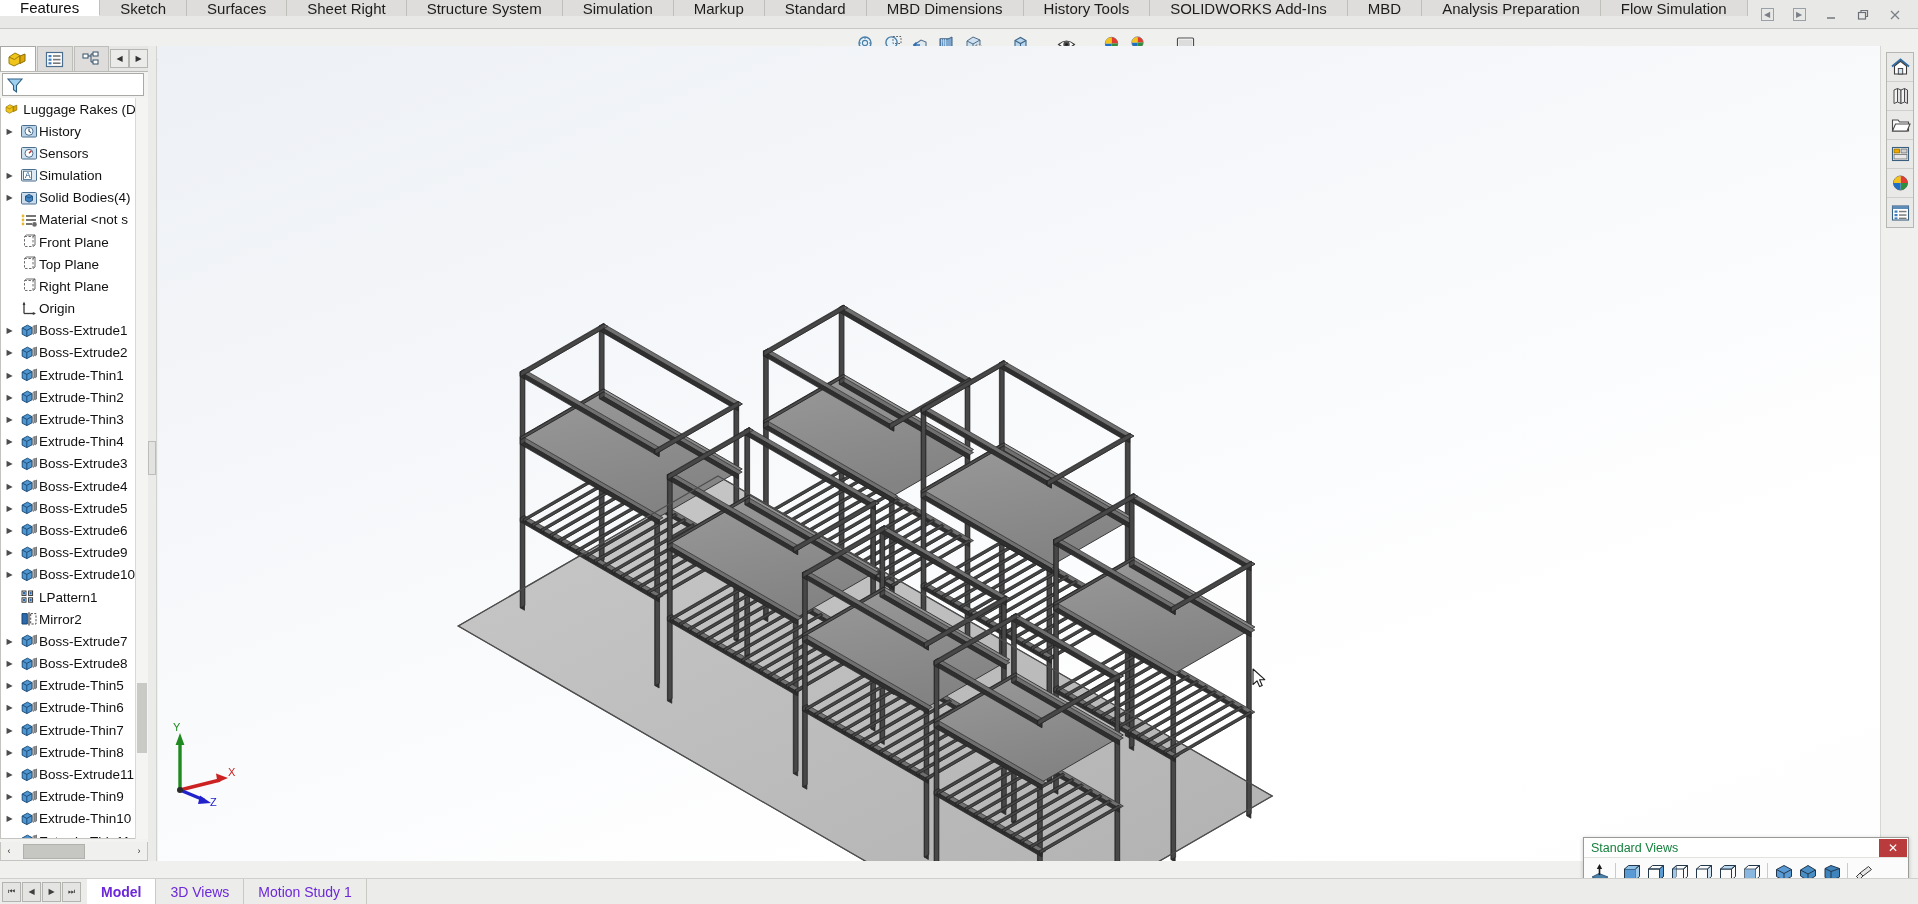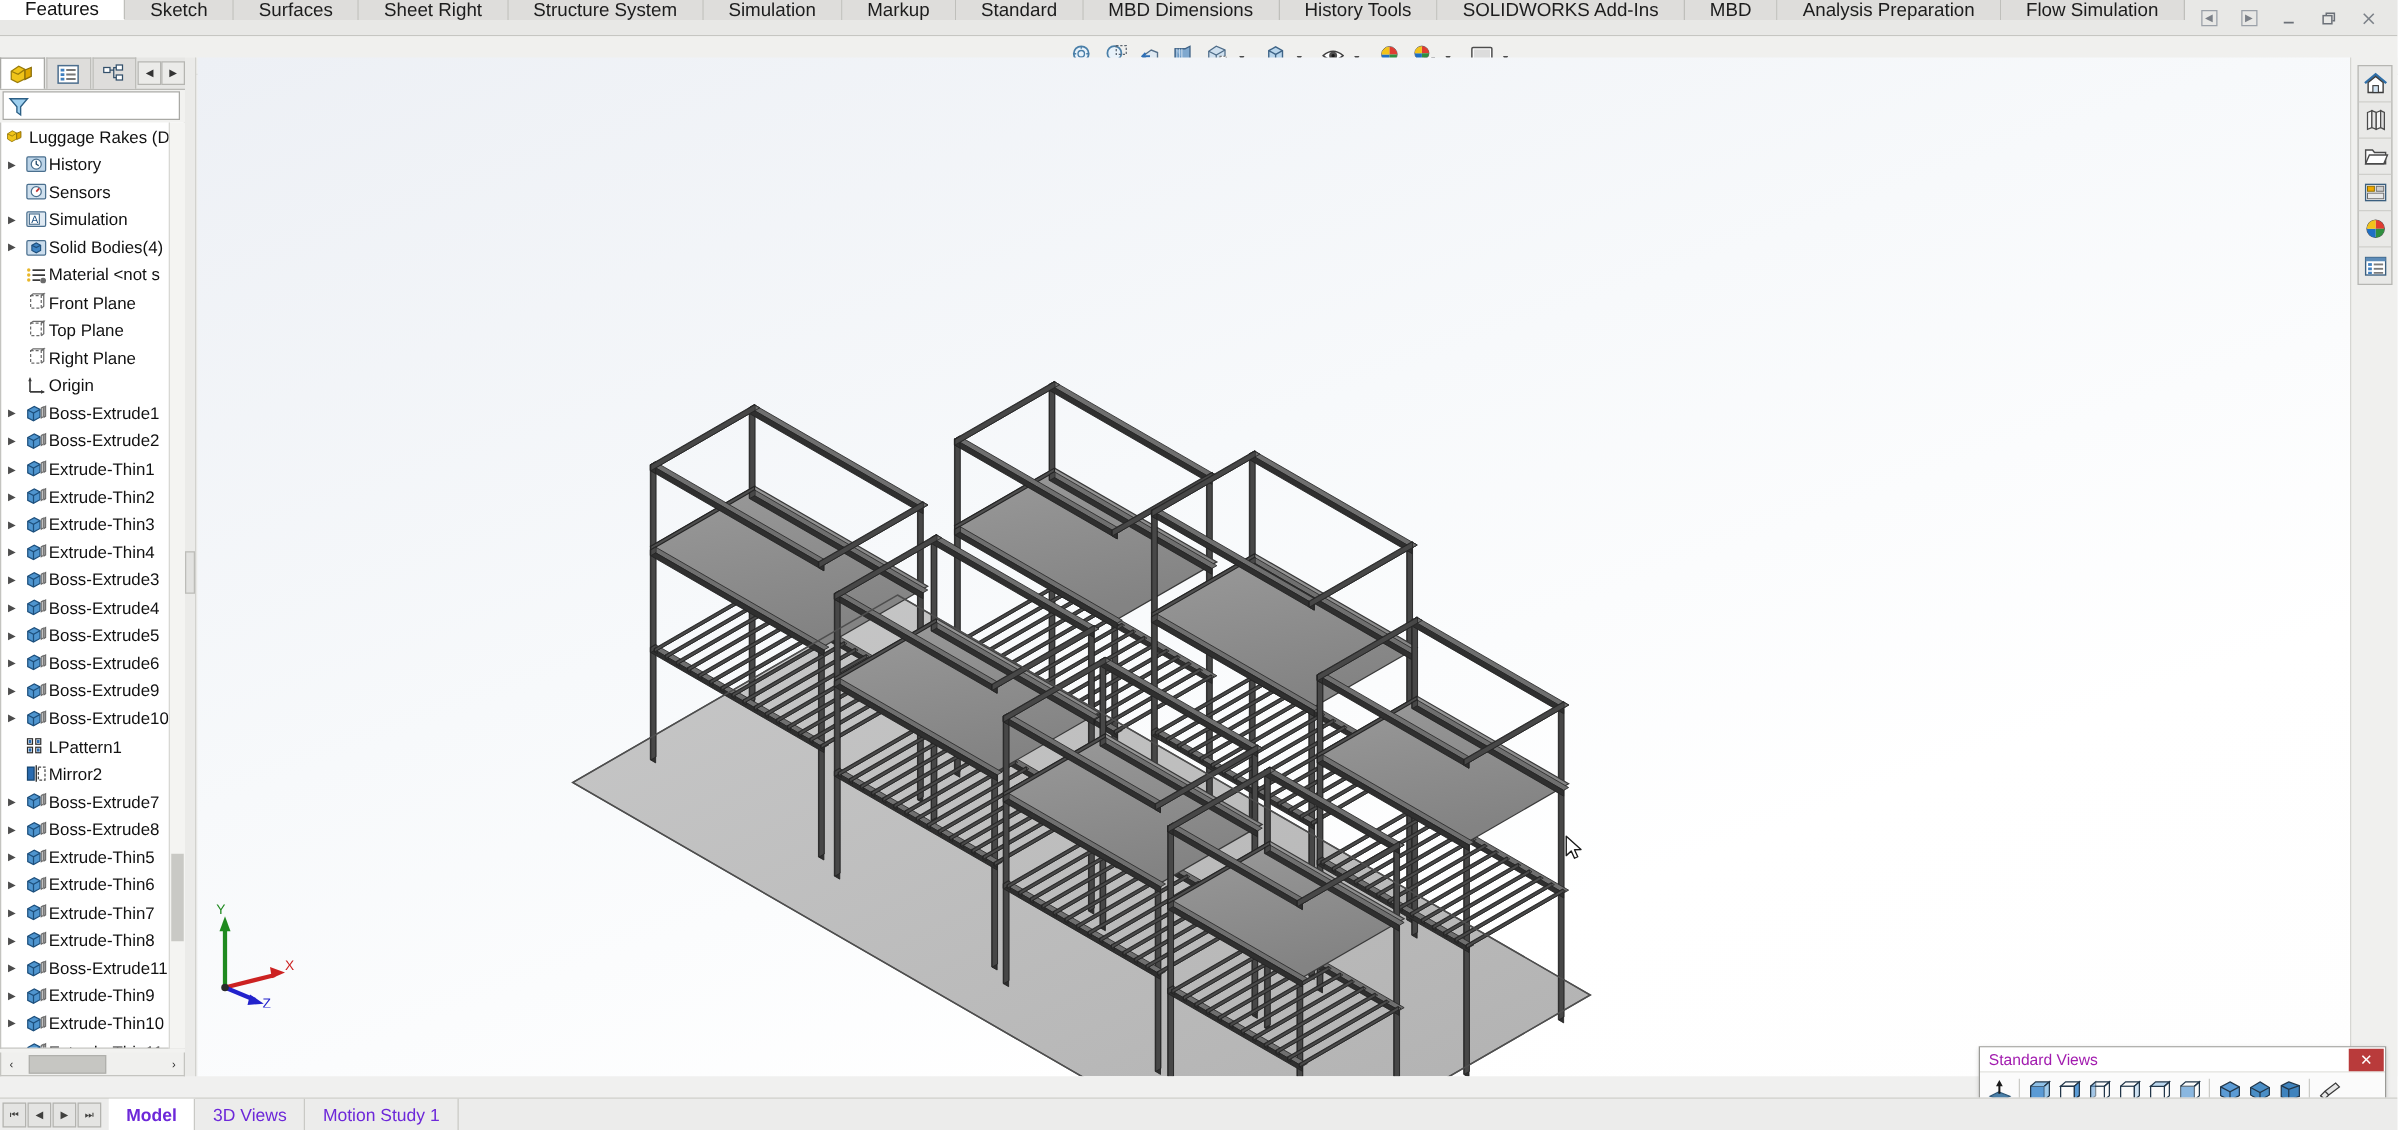--- a/index.html
+++ b/index.html
@@ -202,21 +202,21 @@
   .stdviews {
     position: absolute; left: 1583px; top: 837px; width: 326px; height: 50px;
     background: #fbfbfb; border: 1px solid #9a9a96;
     box-shadow: 0 1px 4px rgba(0,0,0,0.22);
   }
   .sv-title {
     height: 20px; background: #ffffff;
     display: flex; align-items: center; justify-content: space-between;
     padding-left: 7px; border-bottom: 1px solid #e2e2de;
   }
-  .sv-title-text { font-size: 12.5px; color: #a21caf; }
+  .sv-title-text { font-size: 12.5px; color: #15803d; }
   .sv-close {
     width: 28px; height: 18px; background: #b93b3b; color: #fff;
     display: flex; align-items: center; justify-content: center;
     font-size: 12px; cursor: default; margin-right: 1px;
   }
   .sv-body {
     height: 29px; display: flex; align-items: center;
     padding: 0 4px; gap: 1px;
   }
   .sv-btn {

